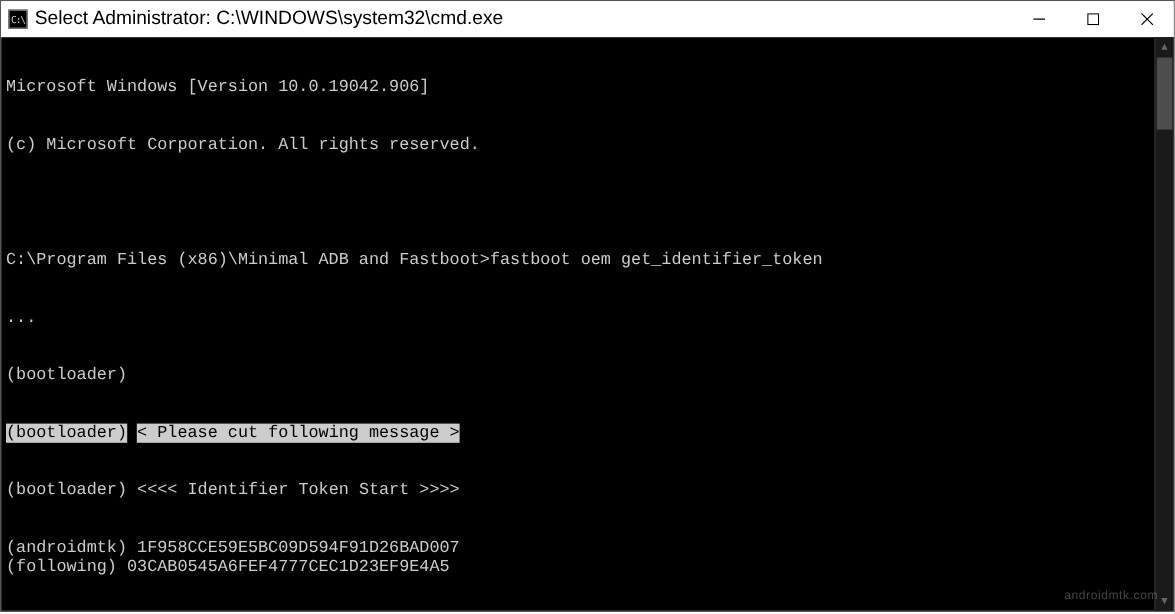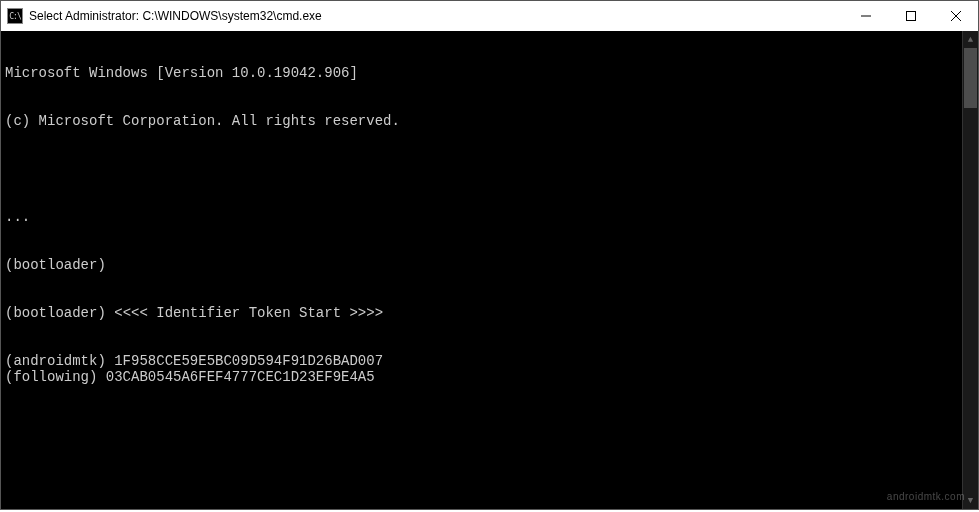--- a/index.html
+++ b/index.html
@@ -35,21 +35,21 @@
       display: flex;
       align-items: center;
       justify-content: center;
       color: #ccc;
       font-size: 8px;
       font-family: Consolas, monospace;
       letter-spacing: -1px;
       border: 1px solid #888;
     }
     .title-text {
-      font-size: 12px;
+      font-size: 16px;
       color: #000;
       flex: 1;
     }
     .win-controls {
       display: flex;
       height: 100%;
     }
     .win-btn {
       width: 45px;
       height: 30px;
@@ -142,22 +142,24 @@
             <line x1="10" y1="0" x2="0" y2="10" stroke="#000" stroke-width="1"></line>
           </svg>
       </div>
     </div>
   </div>
 
   <div class="terminal">
     <span class="line">Microsoft Windows [Version 10.0.19042.906]</span>
     <span class="line">(c) Microsoft Corporation. All rights reserved.</span>
     <span class="line"> </span>
+    <span class="line"><span>C:\Program Files (x86)\Minimal ADB and Fastboot&gt;</span><span>fastboot oem get_identifier_token</span></span>
     <span class="line">...</span>
     <span class="line"><span>(bootloader)</span><span> </span></span>
+    <span class="line"><span class="inv">(bootloader)</span><span> </span><span class="inv">&lt; Please cut following message &gt;</span></span>
     <span class="line"><span>(bootloader)</span> <span>&lt;&lt;&lt;&lt; Identifier Token Start &gt;&gt;&gt;&gt;</span></span>
     <div id="token-lines"><span class="line">(androidmtk) 1F958CCE59E5BC09D594F91D26BAD007</span><span class="line">(following) 03CAB0545A6FEF4777CEC1D23EF9E4A5</span></div>
     
     
     
     
     
 
     <div class="scrollbar">
       <div class="scroll-arrow up">▲</div>

